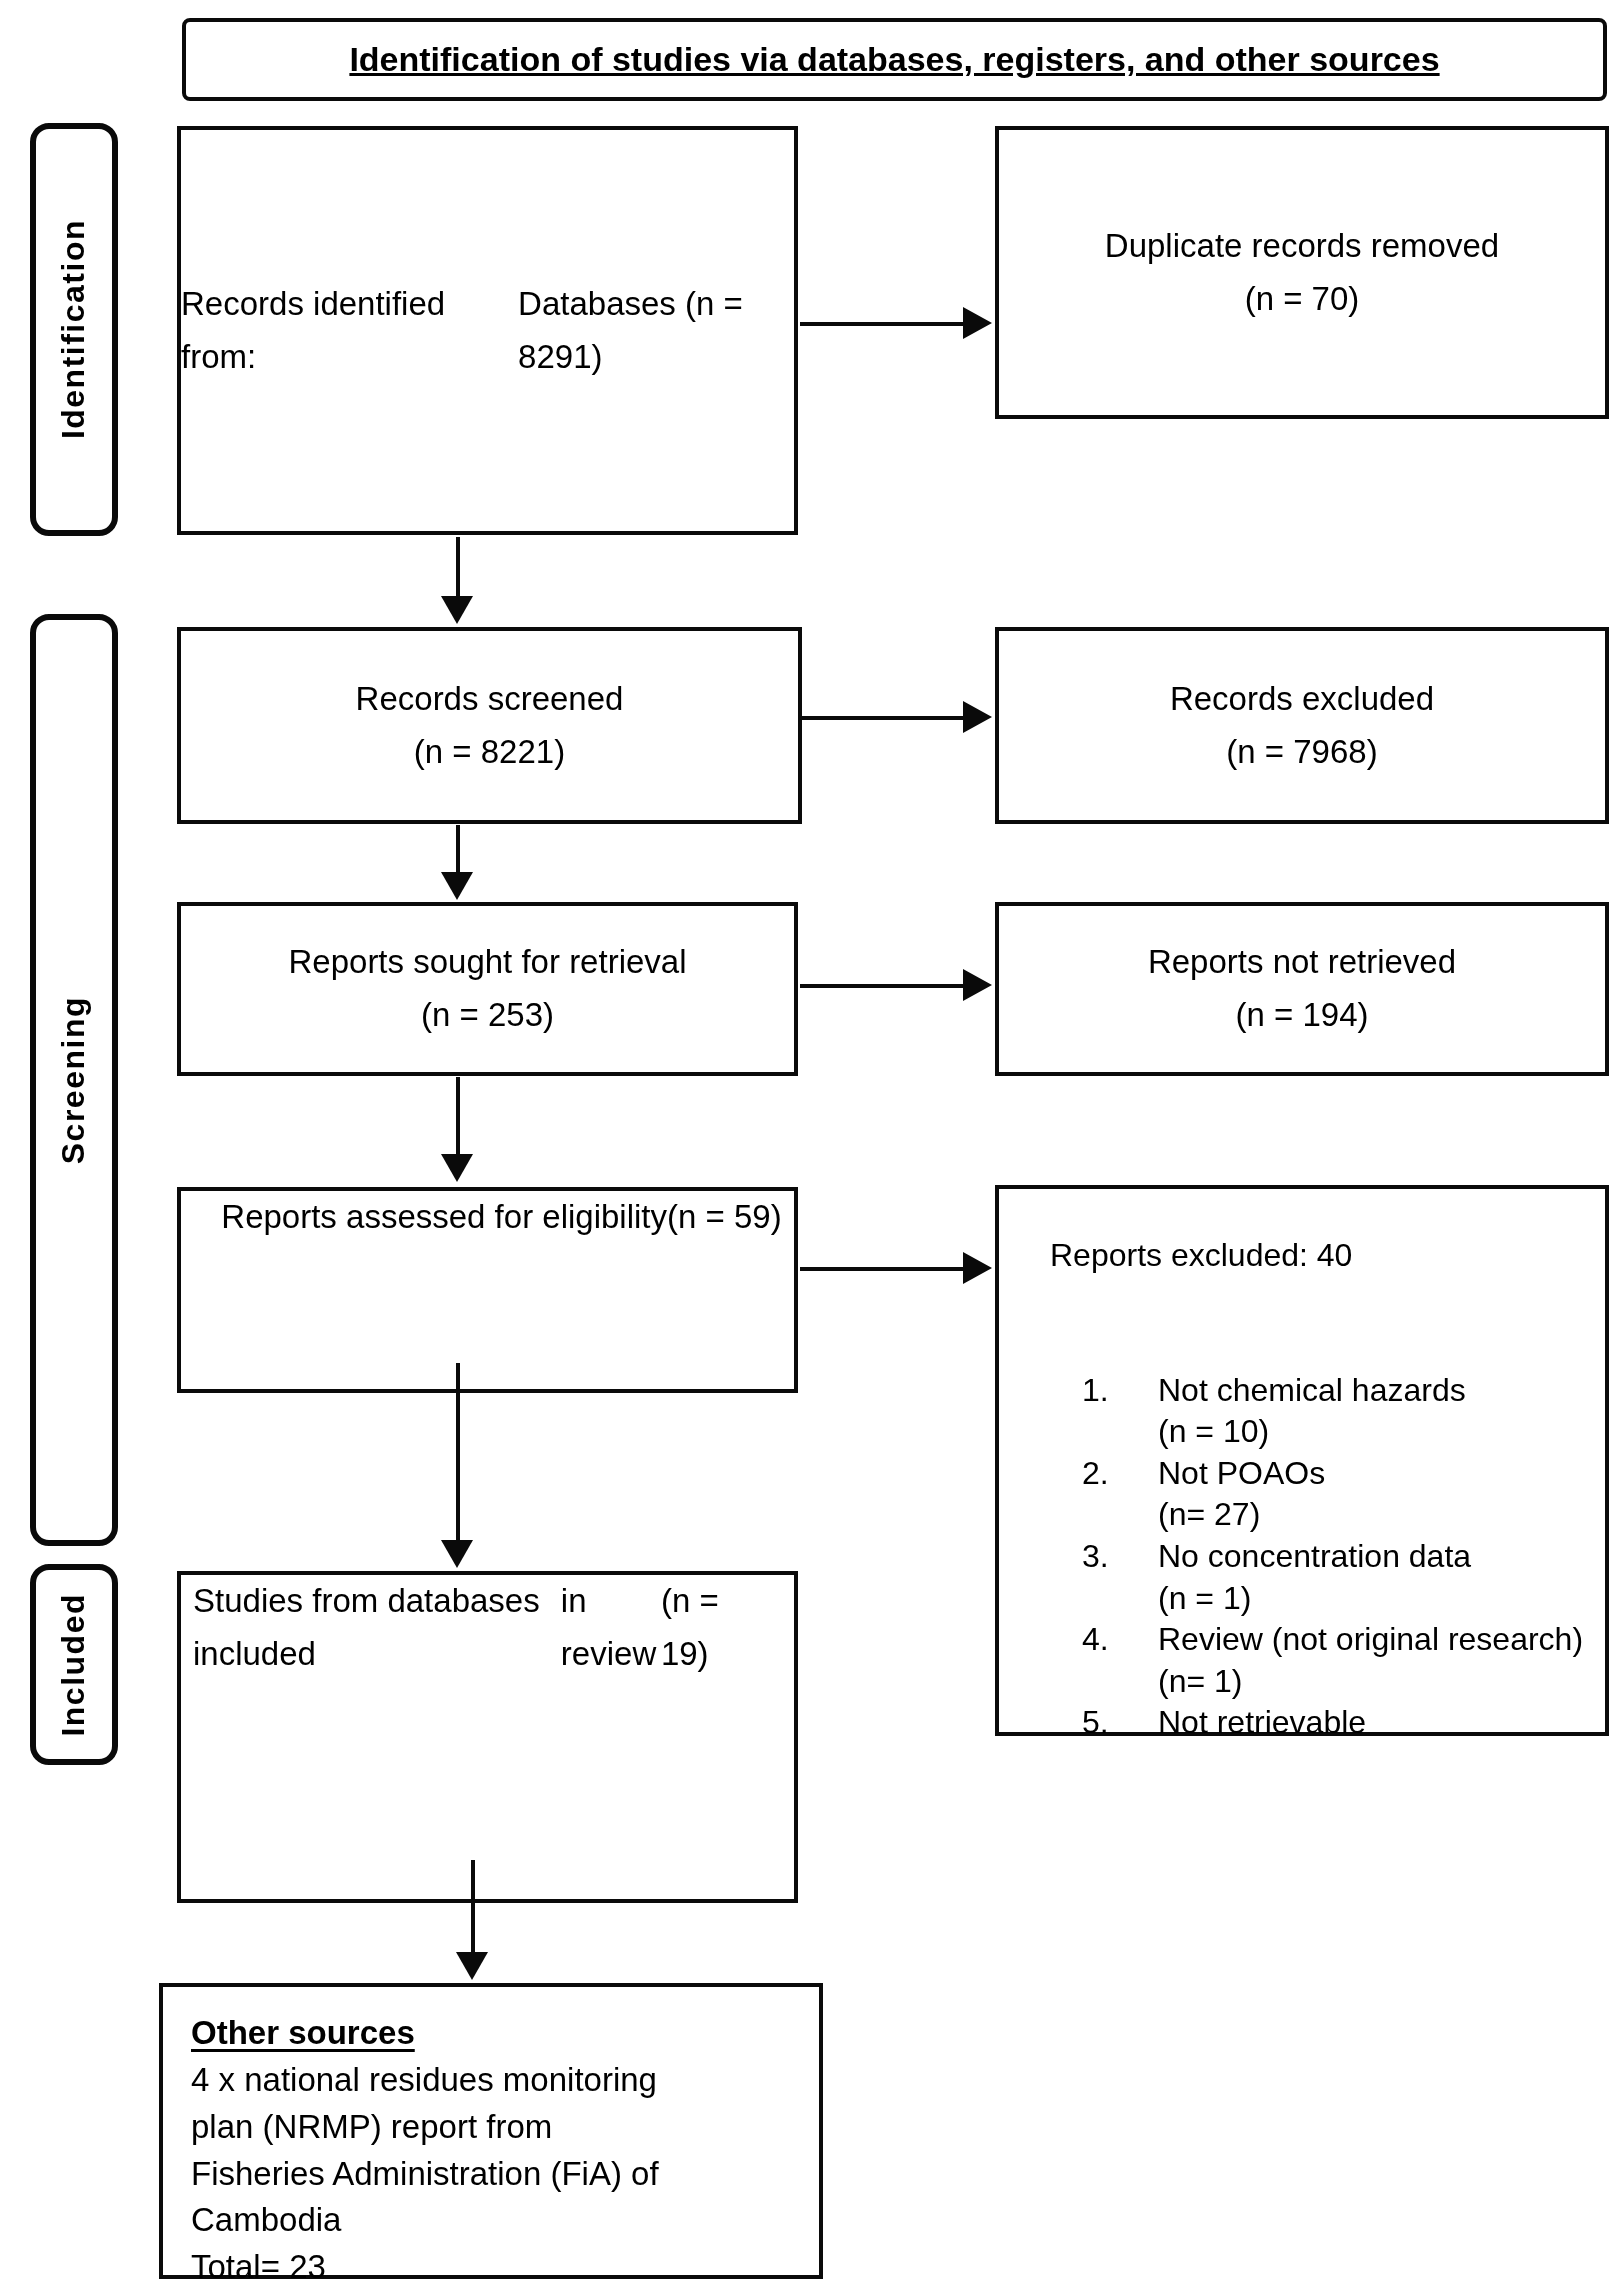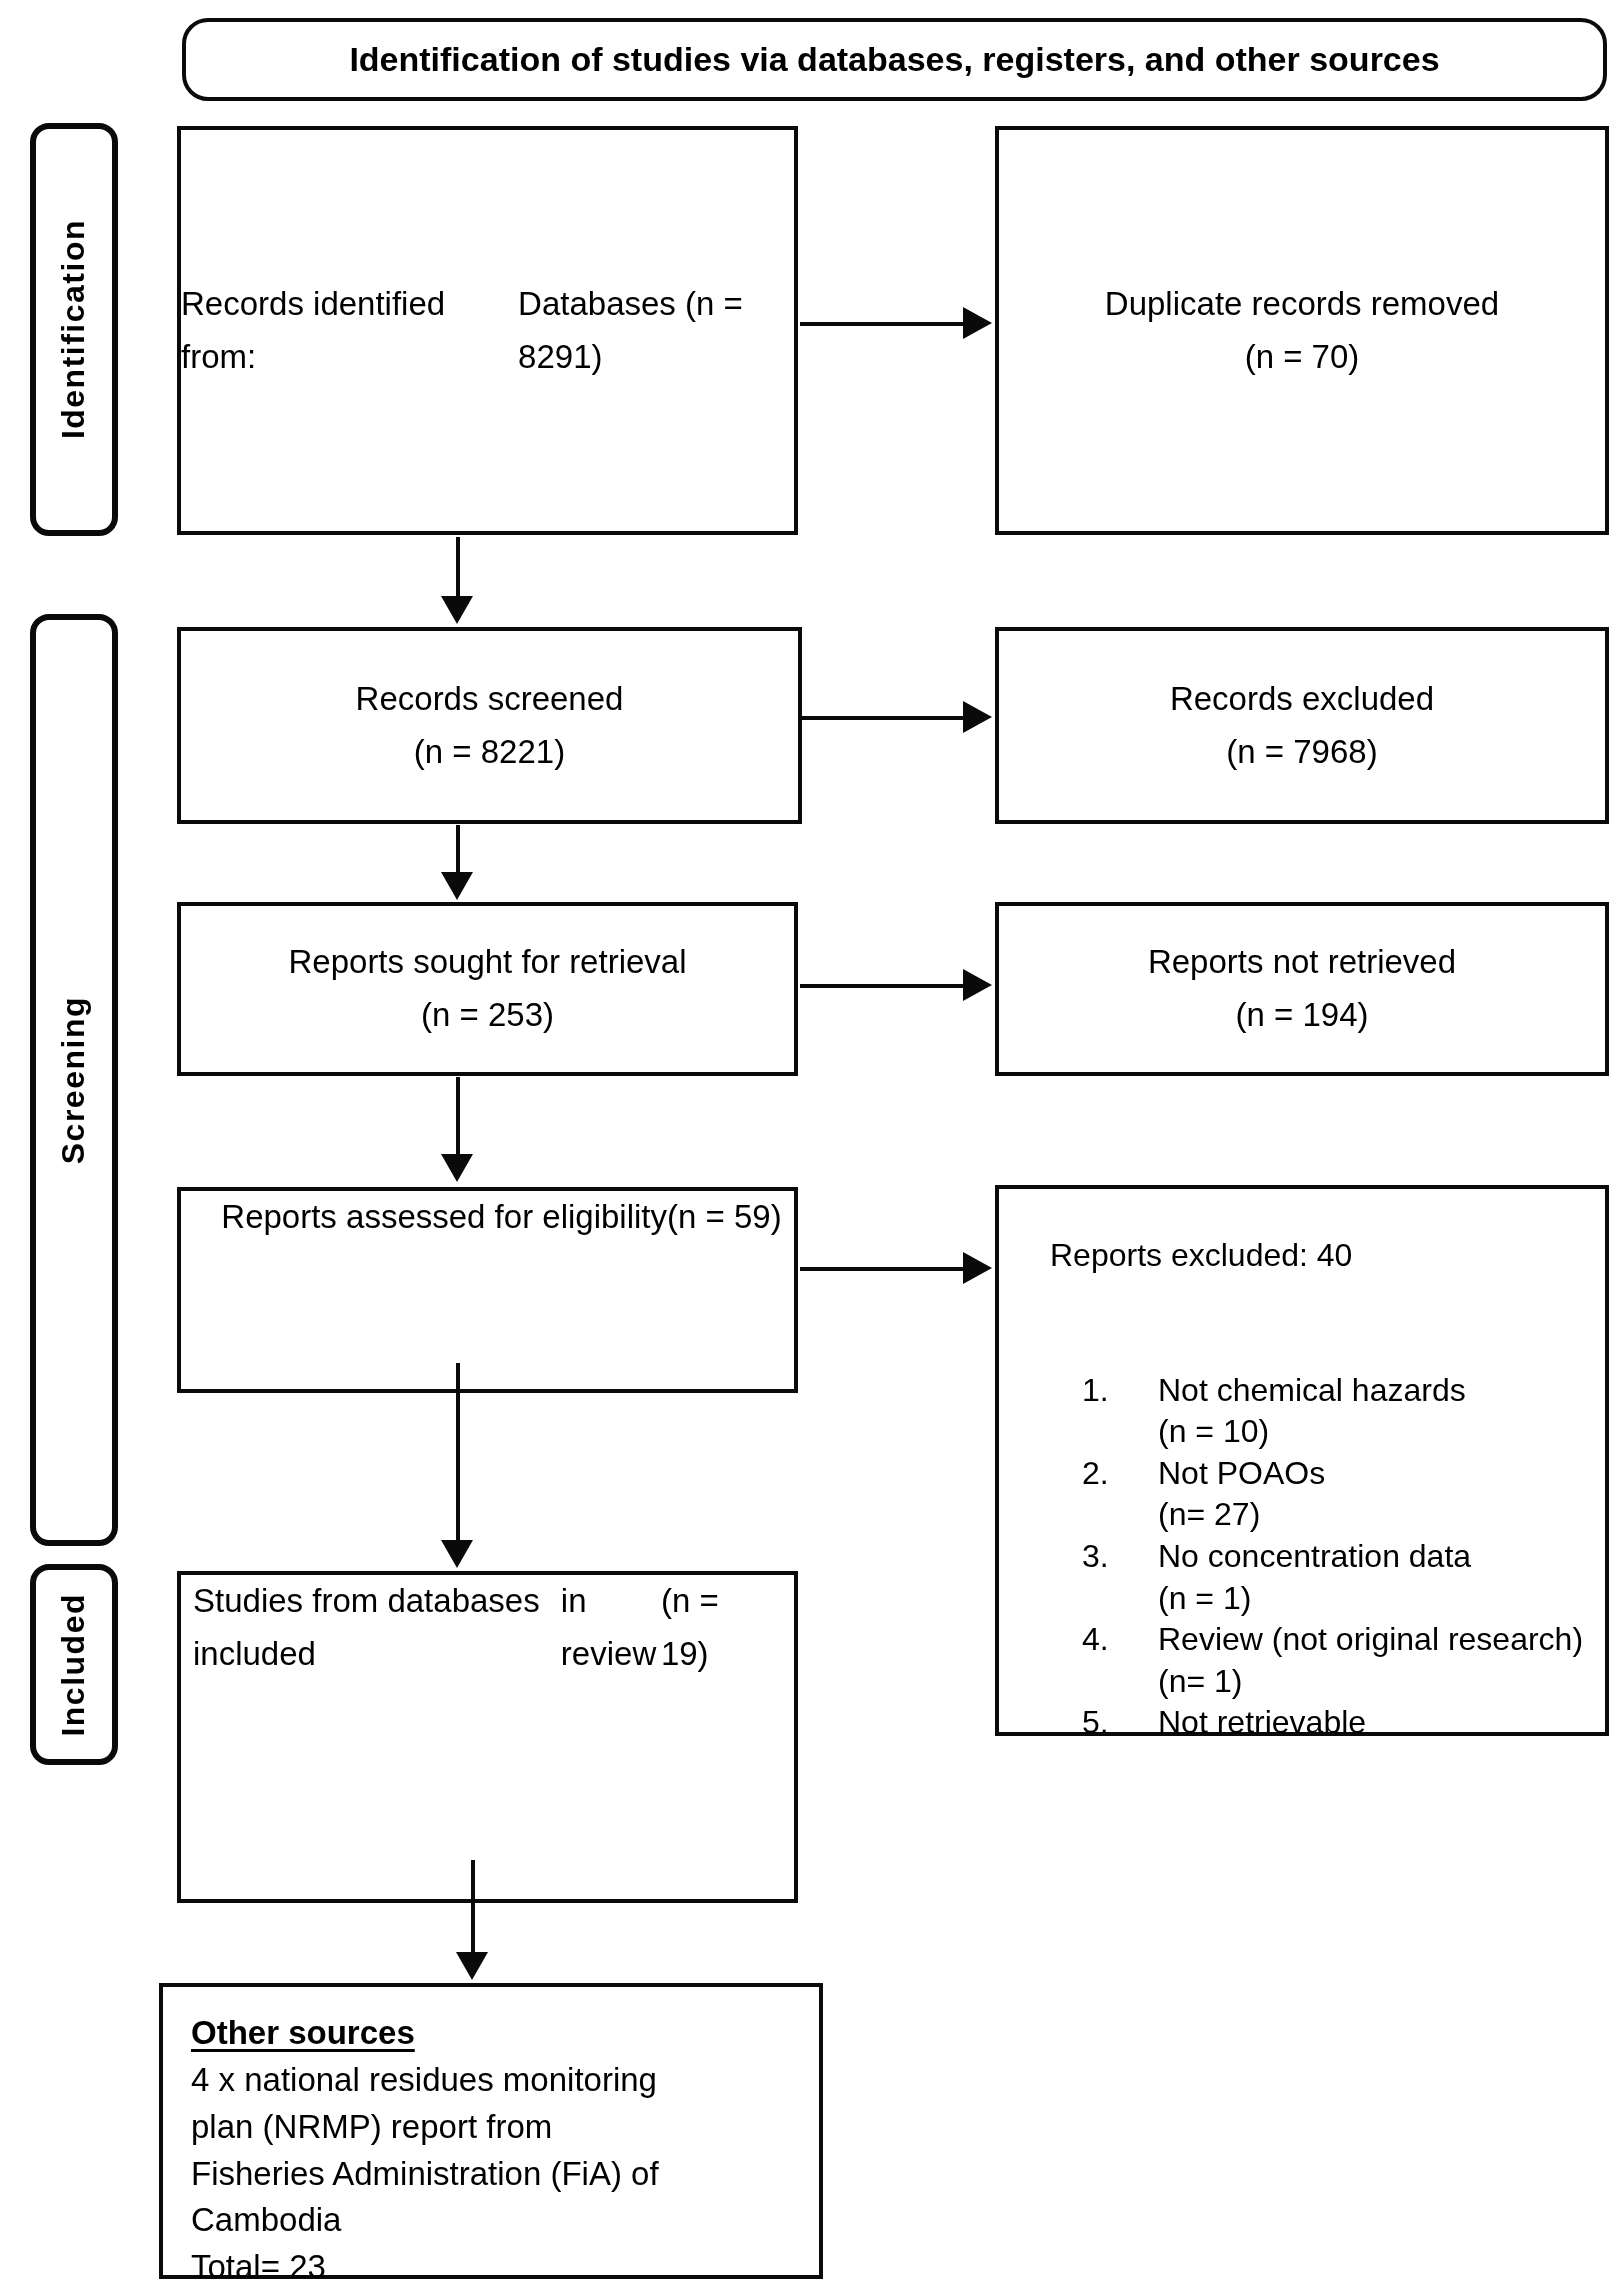--- a/index.html
+++ b/index.html
@@ -11,21 +11,21 @@
     color:#000000;
   }
   .box {
     position:absolute;
     border:4.5px solid #0a0a0a;
     background:#ffffff;
     box-sizing:border-box;
     font-size:33px;
     line-height:1.6;
   }
-  .rounded { border-radius:26px; }
+  .rounded { border-radius:8px;text-decoration:underline; }
   .titlebox {
     display:flex; align-items:center; justify-content:center;
     font-weight:bold; font-size:34px;
     border-width:4px;
   }
   .sidebar-box {
     border-radius:19px;
     border-width:6px;
     display:flex; align-items:center; justify-content:center;
   }
@@ -97,21 +97,21 @@
   <div class="box sidebar-box" style="left:30px; top:1564px; width:88px; height:201px;">
     <span class="vtext">Included</span>
   </div>
 
   <div class="box center-col" style="left:177px; top:126px; width:621px; height:409px;">
     <div class="left-col">
       <span class="line">Records identified from:</span>
       <span class="line indent2">Databases  (n = 8291)</span>
     </div>
   </div>
-  <div class="box center-col" style="left:995px; top:126px; width:614px; height:409px;">
+  <div class="box center-col" style="left:995px; top:126px; width:614px; height:293px;">
     <span class="line">Duplicate  records removed</span>
     <span class="line">(n = 70)</span>
   </div>
 
   <div class="box center-col" style="left:177px; top:627px; width:625px; height:197px;">
     <span class="line">Records screened</span>
     <span class="line">(n = 8221)</span>
   </div>
   <div class="box center-col" style="left:995px; top:627px; width:614px; height:197px;">
     <span class="line">Records excluded</span>

